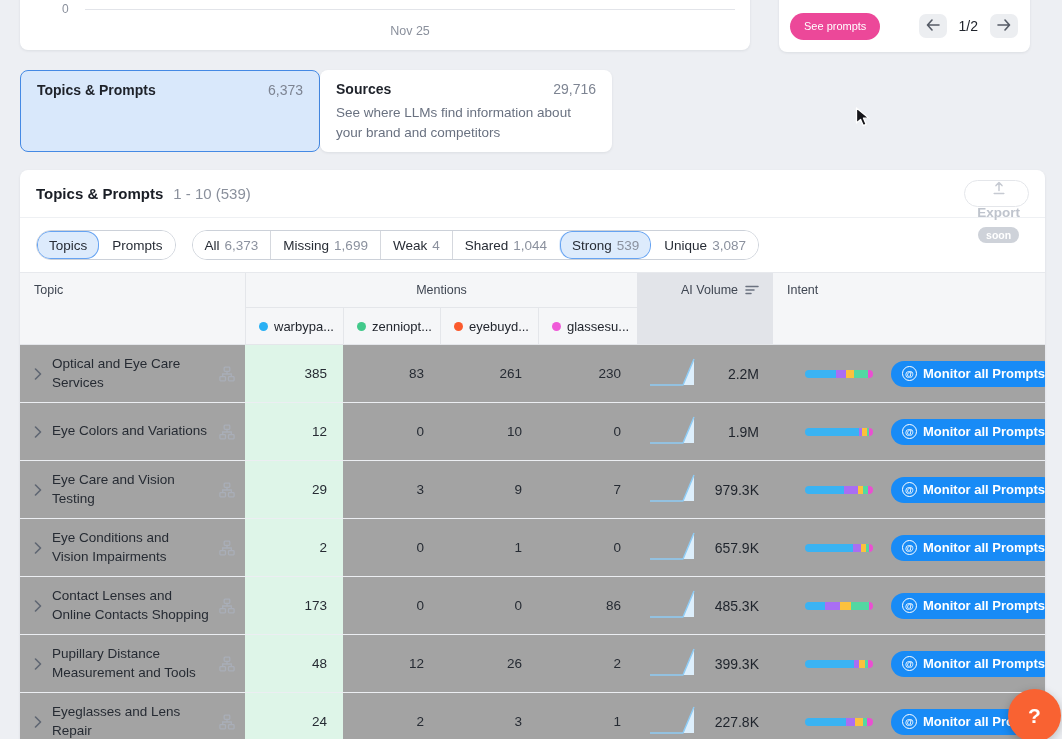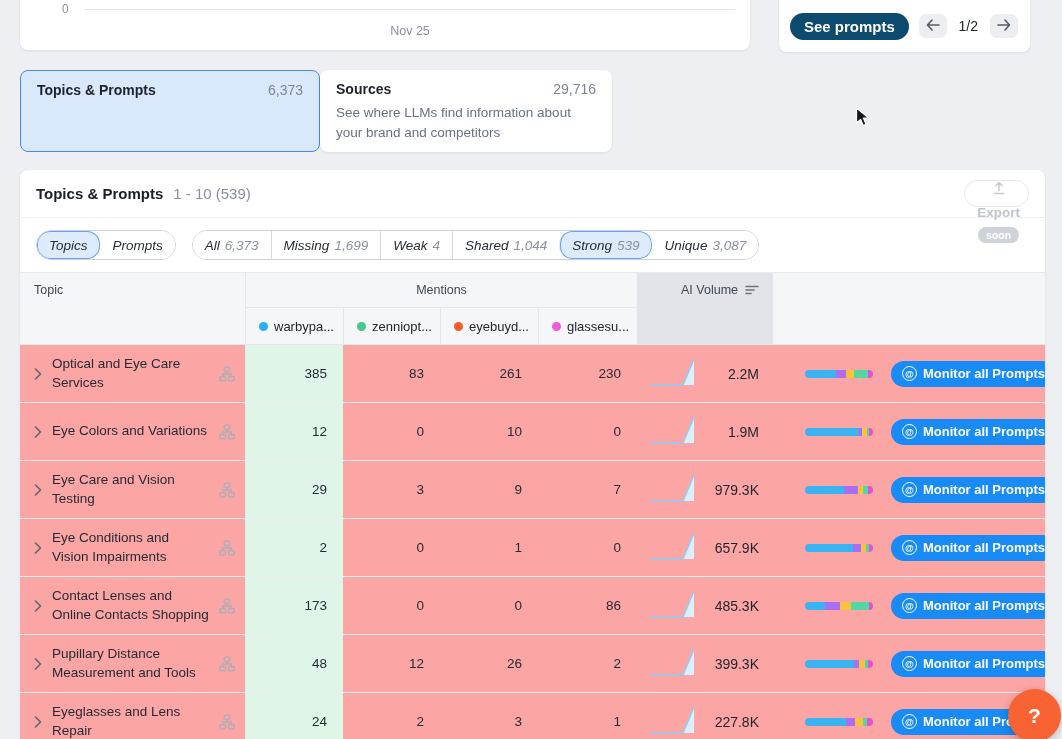--- a/index.html
+++ b/index.html
@@ -15,21 +15,21 @@
   
   .trend-card { position:absolute; left:20px; top:-120px; width:730px; height:170px; }
   .trend-axis-row { position:absolute; left:0; right:0; bottom:34px; height:14px; }
   .y-zero { position:absolute; left:42px; top:0; font-size:12px; color:#8a909c; }
   .gridline { position:absolute; left:65px; right:15px; top:7px; border-top:1px solid #e2e4e9; }
   .x-label { position:absolute; left:65px; right:15px; bottom:12px; text-align:center; font-size:12.5px; color:#8a909c; }
 
   
   .prompts-card { position:absolute; left:779px; top:-80px; width:251px; height:132px; }
   .prompts-bottom { position:absolute; left:0; right:0; bottom:0; height:52px; display:flex; align-items:center; justify-content:space-between; padding:0 12px 0 11px; }
-  .btn-blue { display:inline-flex; align-items:center; gap:6px; height:27px; padding:0 14px; border:none; border-radius:14px; background:#0c4a6e; color:#fff; font-size:15px; font-weight:700; font-family:inherit; cursor:pointer; white-space:nowrap; }
+  .btn-blue { display:inline-flex; align-items:center; gap:6px; height:27px; padding:0 14px; border:none; border-radius:14px; background:#ec4899; color:#fff; font-size:11px; font-weight:400; font-family:inherit; cursor:pointer; white-space:nowrap; }
   .pager { display:flex; align-items:center; gap:12px; }
   .pager-btn { width:28px; height:24px; border:none; border-radius:7px; background:#eceef1; display:flex; align-items:center; justify-content:center; cursor:pointer; }
   .pager-label { font-size:14px; color:#21252d; }
 
   
   .nav-cards { position:absolute; left:20px; top:70px; display:flex; }
   .nav-card { width:292px; height:82px; padding:11px 16px; background:#fff; border-radius:8px; box-shadow:0 1px 3px rgba(16,24,40,.08); cursor:pointer; }
   .nav-card.selected { width:300px; background:#d9e8fb; border:1px solid #4489e4; box-shadow:none; }
   .nav-card-top { display:flex; justify-content:space-between; align-items:baseline; }
   .nav-title { font-size:14px; font-weight:700; color:#1e222a; }
@@ -40,40 +40,40 @@
   .panel { position:absolute; left:20px; top:170px; width:1025px; height:590px; background:#fff; border-radius:8px 8px 0 0; box-shadow:0 1px 3px rgba(16,24,40,.08); overflow:hidden; }
   .panel-header { height:48px; display:flex; align-items:center; padding:0 16px; border-bottom:1px solid #eef0f3; }
   .panel-title { font-size:15px; font-weight:700; color:#1a1e26; }
   .panel-range { margin-left:10px; font-size:15px; color:#8a909c; }
   .export-btn { margin-left:auto; display:inline-flex; align-items:center; gap:7px; height:27px; padding:0 8px 0 12px; background:#fff; border:1px solid #e4e6ea; border-radius:14px; color:#bfc4cd; font-size:13.5px; font-weight:600; font-family:inherit; cursor:default;flex-direction:column; }
   .soon-badge { background:#ced2d9; color:#fff; font-size:10.5px; font-weight:700; padding:2px 8px; border-radius:9px; }
 
   
   .panel-filters { height:54px; display:flex; align-items:center; padding:0 16px; gap:16px; }
   .chip-group { display:flex; align-items:stretch; height:30px; border:1px solid #ccd1d9; border-radius:15px; overflow:hidden; background:#fff; }
-  .chip { display:flex; align-items:center; gap:5px; padding:0 12px; font-size:13.5px; color:#272c35; cursor:pointer; background:#fff; border:none; font-family:inherit;font-style:italic; }
+  .chip { display:flex; align-items:center; gap:5px; padding:0 12px; font-size:13.5px; color:#272c35; cursor:pointer; background:#fff; border:none; font-family:inherit; }
   .chip + .chip { border-left:1px solid #d5d8de; }
   .chip.selected { background:#ddebfc; box-shadow:inset 0 0 0 1px #66a3f2; border-radius:13px; border-left-color:transparent; }
   .chip.selected + .chip { border-left-color:transparent; }
   .chip .cnt { color:#8b919e; }
 
   
   .tbl { --cols:225px 98px 97px 98px 99px 136px 1fr; }
   .thead { display:grid; grid-template-columns:var(--cols); height:73px; background:#f5f6f8; border-top:1px solid #e7e9ed; border-bottom:1px solid #e4e6ea; font-size:12.5px; color:#3f4652; }
   .th-topic { padding:10px 0 0 14px; }
   .mentions-group { grid-column:2 / 6; border-left:1px solid #e4e6ea; display:flex; flex-direction:column; }
   .mentions-title { height:35px; line-height:35px; text-align:center; border-bottom:1px solid #e4e6ea; }
   .mentions-sub { flex:1; display:grid; grid-template-columns:97px 97px 98px 99px; }
   .sub-cell { display:flex; align-items:center; gap:6px; padding-left:13px; font-size:13px; color:#23272f; }
   .sub-cell + .sub-cell { border-left:1px solid #e4e6ea; }
   .dot { width:9px; height:9px; border-radius:50%; flex:0 0 auto; }
   .th-vol { background:#e2e4e9; display:flex; justify-content:flex-end; align-items:flex-start; padding:10px 14px 0 0; gap:7px; cursor:pointer; }
   .th-intent { padding:10px 0 0 14px; }
 
-  .trow { display:grid; grid-template-columns:var(--cols); height:58px; border-bottom:1px solid #eceef2; background:#fca5a5; }
+  .trow { display:grid; grid-template-columns:var(--cols); height:58px; border-bottom:1px solid #eceef2; background:#a3a3a3; }
   .topic-cell { display:flex; align-items:center; gap:10px; padding:0 10px 0 14px; }
   .chev { flex:0 0 auto; display:flex; cursor:pointer; }
   .topic-text { flex:1; font-size:13.5px; line-height:1.35; color:#262b33; cursor:pointer; }
   .sitemap { flex:0 0 auto; display:flex; cursor:pointer; }
   .m-cell { display:flex; align-items:center; justify-content:flex-end; padding-right:16px; font-size:13.5px; color:#262b33; }
   .m-cell.first { background:#def5e8; }
   .vol-cell { display:flex; align-items:center; padding-right:14px; }
   .spark { margin-left:10px; flex:0 0 auto; }
   .vol-val { margin-left:auto; font-size:14px; color:#1f242c; }
   .intent-cell { display:flex; align-items:center; }
@@ -214,20 +214,21 @@
         </div>
       </div>
       <div class="th-vol">
         <span>AI Volume</span>
         <span>
           <svg width="14" height="13" viewBox="0 0 14 13">
               <path d="M1 3.5 H13 M1 7 H9 M1 10.5 H6" stroke="#6b7280" stroke-width="1.5" stroke-linecap="round"></path>
             </svg>
         </span>
       </div>
+      <div class="th-intent">Intent</div>
     </div>
     <div class="tbody">
   <div class="trow">
     <div class="topic-cell">
       <span class="chev">
         <svg width="8" height="12" viewBox="0 0 8 12">
                 <path d="M1.5 1 L6.5 6 L1.5 11" fill="none" stroke="#5f6672" stroke-width="1.6" stroke-linecap="round" stroke-linejoin="round"></path>
               </svg>
       </span>
       <span class="topic-text">Optical and Eye Care Services</span>

